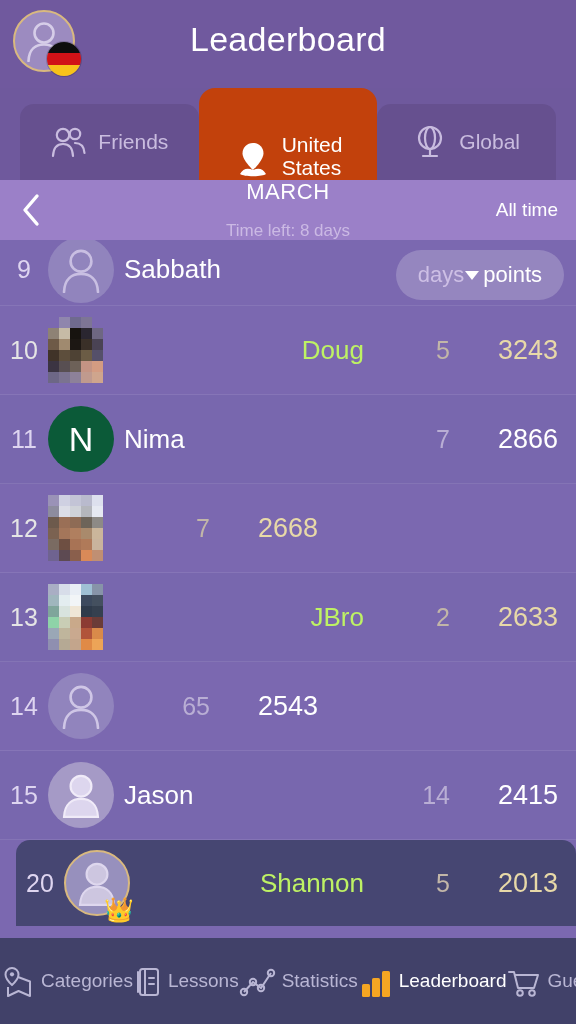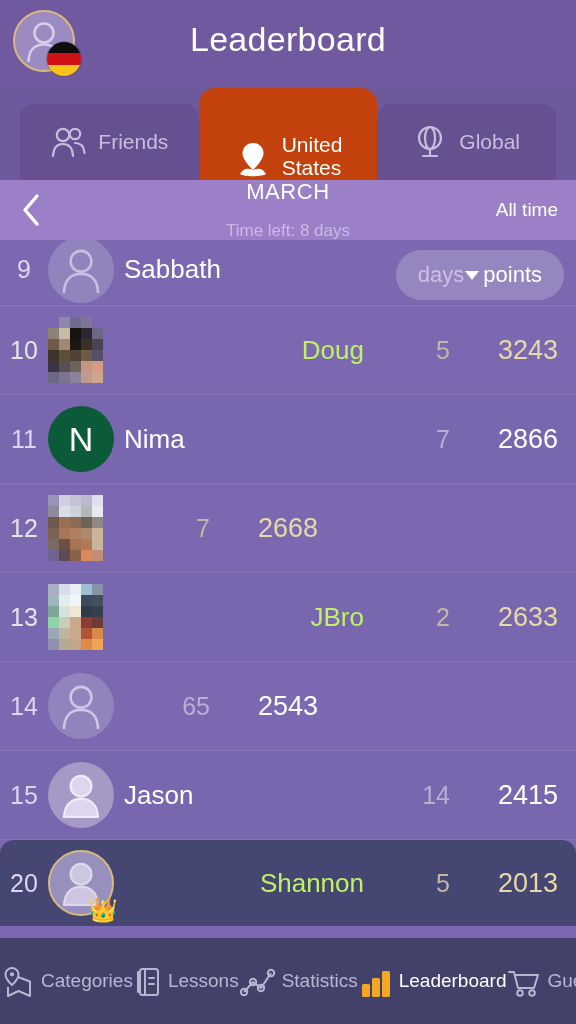--- a/index.html
+++ b/index.html
@@ -143,20 +143,21 @@
     background: #7b68b0;
     border-bottom: 1px solid rgba(255,255,255,.09);
     padding-right: 18px;
   }
   .row.alt { background: #7867ae; }
   .row.highlight {
     background: #464672;
     border-bottom: none;
     border-radius: 14px 14px 0 0;
     height: 86px;
+    margin-left: 16px;
   }
   .rank {
     width: 48px;
     text-align: center;
     font-size: 25px;
     color: #ded5f0;
     flex: 0 0 auto;
   }
   .row.gold .rank { color: #e5e5e5; }
   .row.highlight .rank { color: #ded5f0; }

